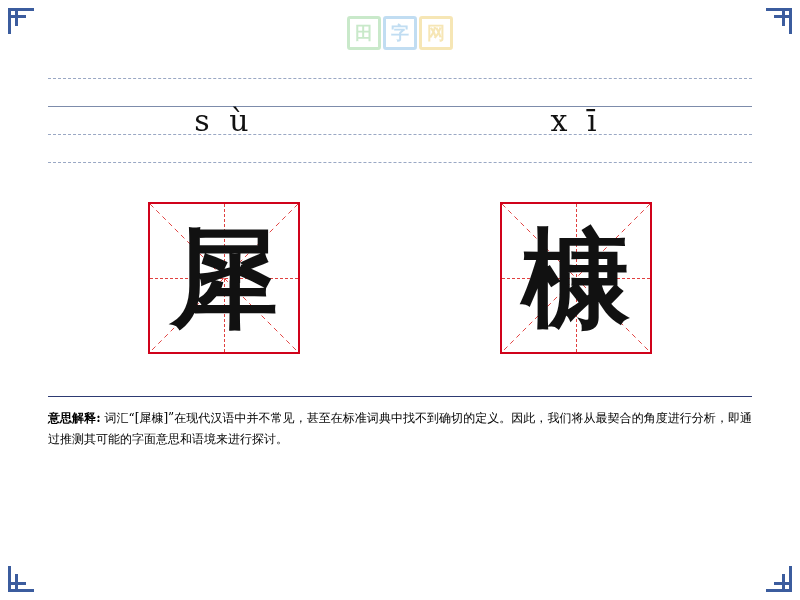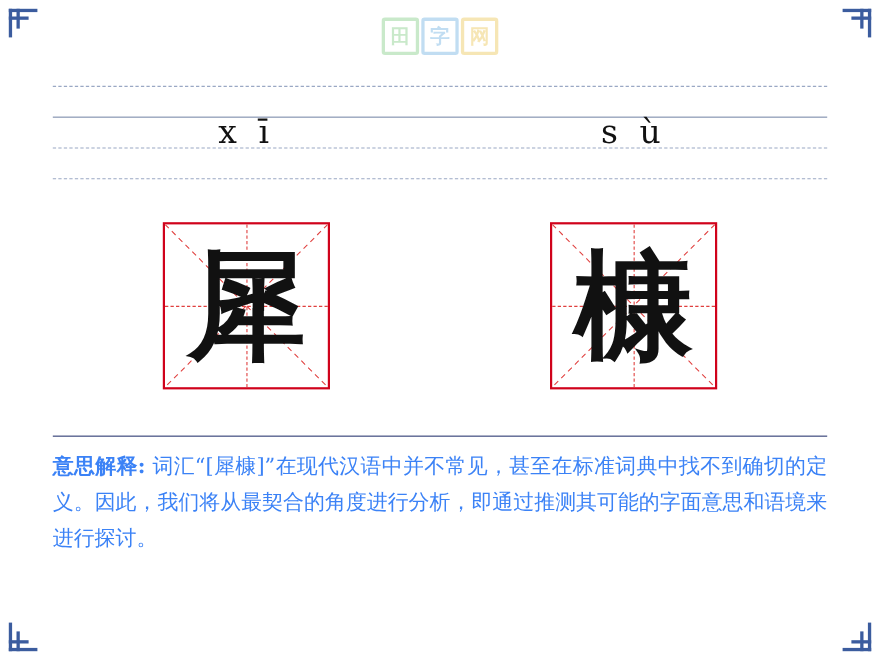--- a/index.html
+++ b/index.html
@@ -202,23 +202,23 @@
     right: 48px;
     top: 396px;
     border-top: 1px solid #2d3a72;
   }
   .explain {
     position: absolute;
     left: 48px;
     top: 408px;
     width: 704px;
     font-family: "DejaVu Serif", serif;
-    font-size: 19px;
+    font-size: 12px;
     line-height: 1.72;
-    color: #3b82f6;
+    color: #000000;
     text-align: justify;
   }
   .explain .label {
     font-weight: bold;
   }
 </style>
 </head>
 <body>
 
 <div class="page">
@@ -255,22 +255,22 @@
   </div>
 
   <div class="staff">
     <div class="line l1"></div>
     <div class="line l2 solid"></div>
     <div class="line l3"></div>
     <div class="line l4"></div>
   </div>
 
   <div class="pinyin-row">
+    <div class="pinyin-cell">s ù</div>
     <div class="pinyin-cell">x ī</div>
-    <div class="pinyin-cell">s ù</div>
   </div>
 
   <div class="char-row">
     <div class="char-cell">
       <div class="tianzi">
         <div class="mid-v"></div>
         <div class="mid-h"></div>
         <svg class="diag1" viewBox="0 0 152 152" preserveAspectRatio="none">
           <line x1="0" y1="0" x2="152" y2="152" stroke="#e0403f" stroke-width="1" stroke-dasharray="5,4"></line>
           <line x1="152" y1="0" x2="0" y2="152" stroke="#e0403f" stroke-width="1" stroke-dasharray="5,4"></line>

